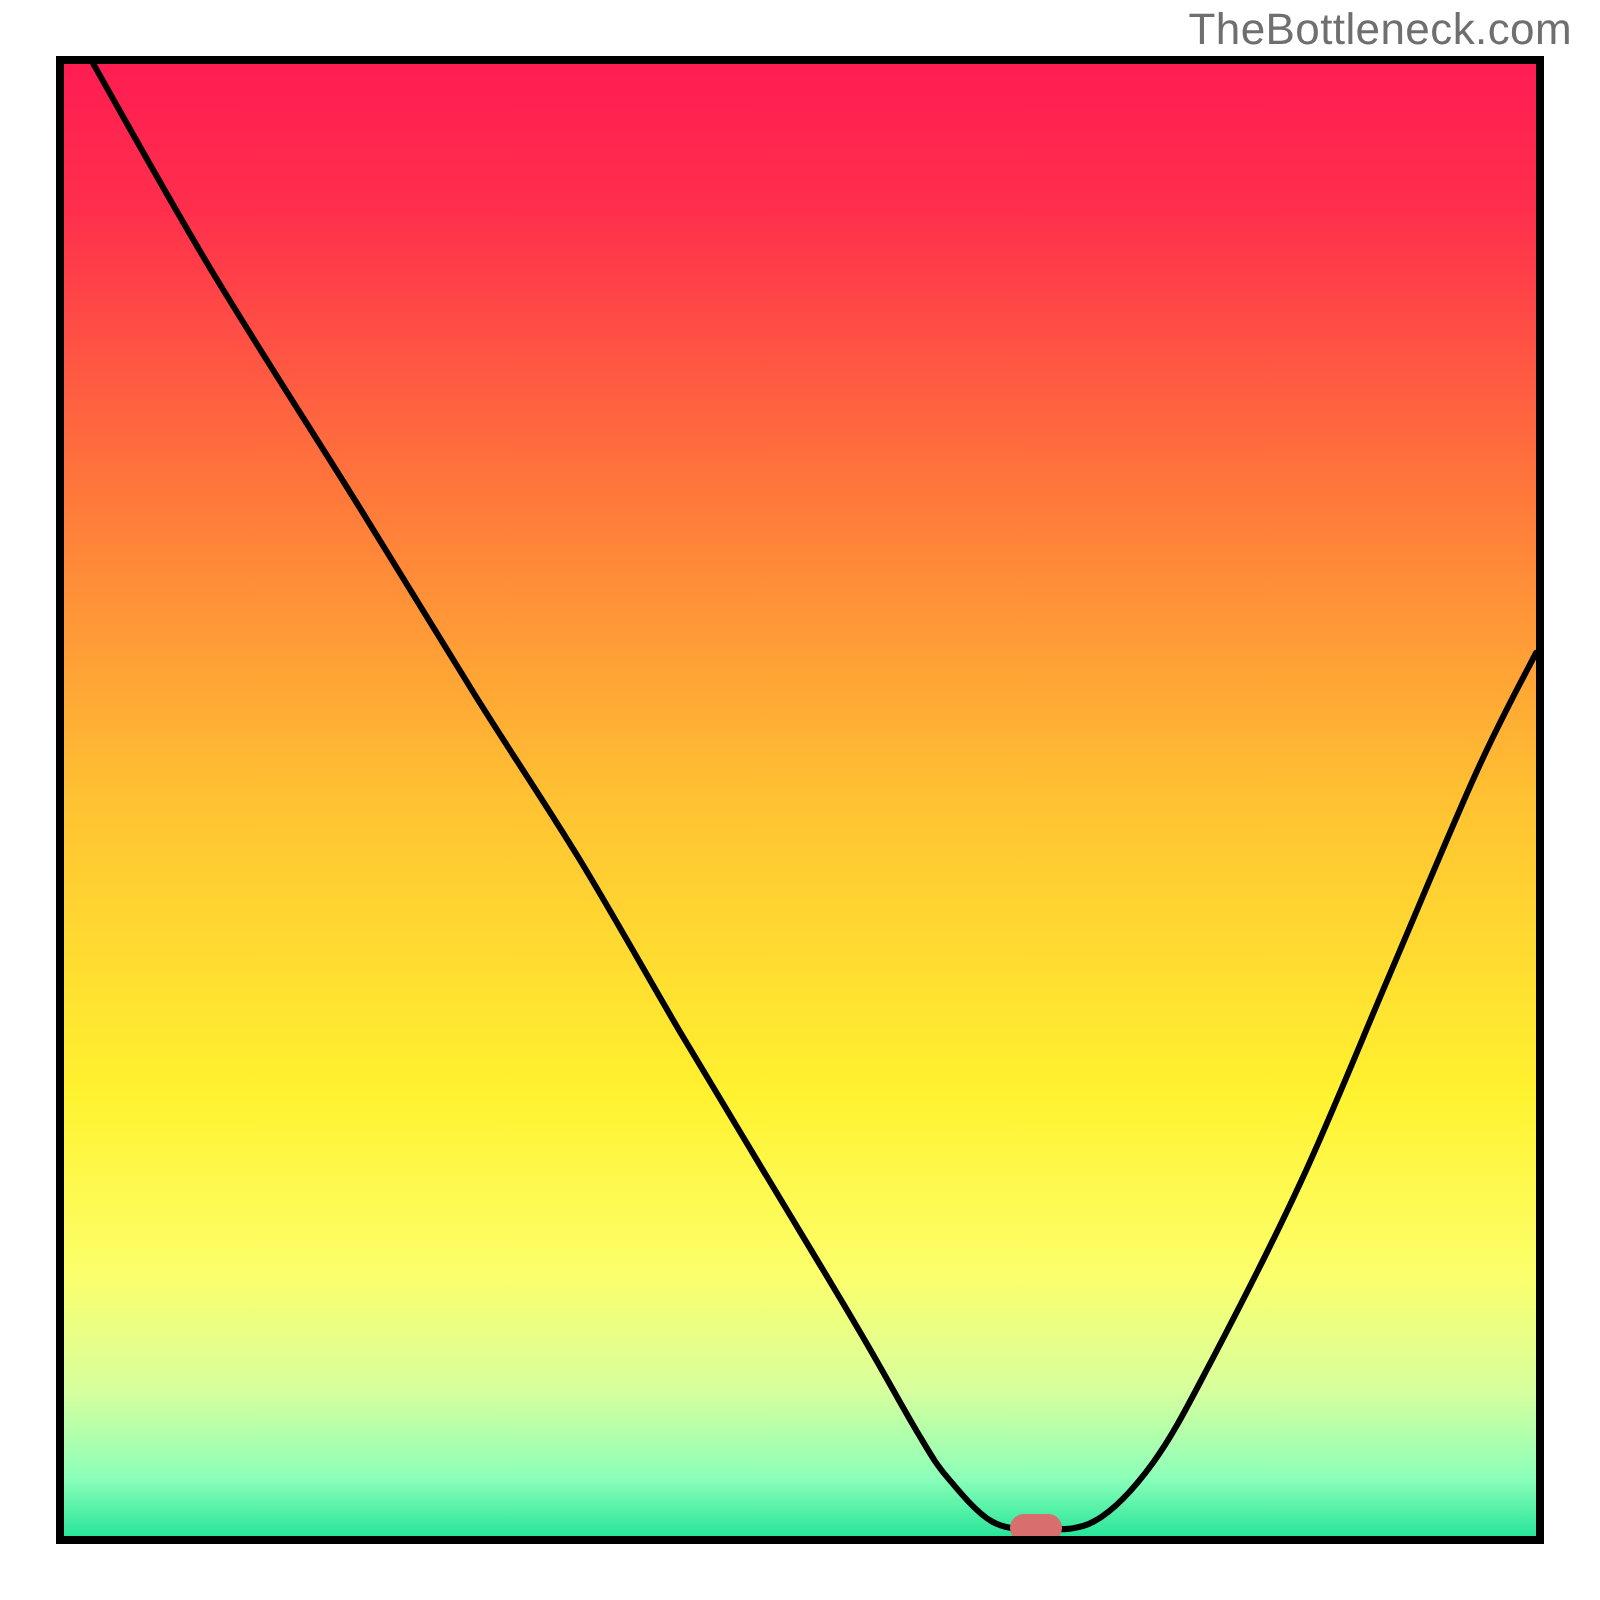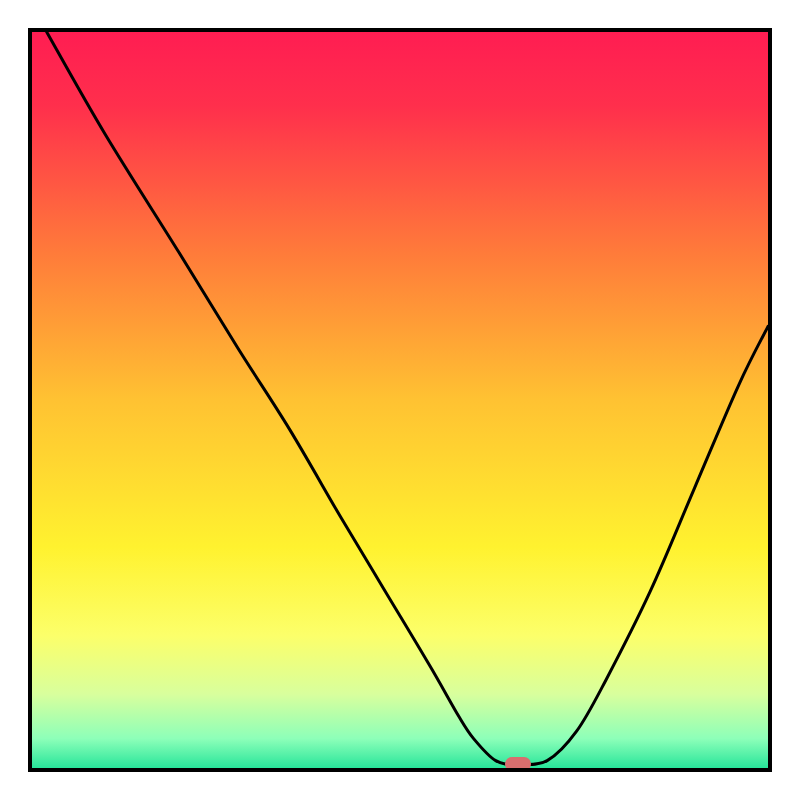--- a/index.html
+++ b/index.html
@@ -47,20 +47,21 @@
     height: 14px;
     border-radius: 7px;
     transform: translate(-50%, -50%);
   }
 </style>
 </head>
 <body>
 
 <div class="stage">
 
+  <div class="watermark">TheBottleneck.com</div>
 
   <div class="plot-frame">
 
     <svg class="gradient-fill" width="736" height="736" viewBox="0 0 736 736" preserveAspectRatio="none">
       <defs>
         <linearGradient id="bg" x1="0" y1="0" x2="0" y2="1">
             <stop offset="0%" stop-color="#ff1d52"></stop>
             <stop offset="10%" stop-color="#ff2f4c"></stop>
             <stop offset="30%" stop-color="#ff7b3a"></stop>
             <stop offset="50%" stop-color="#ffc232"></stop>

